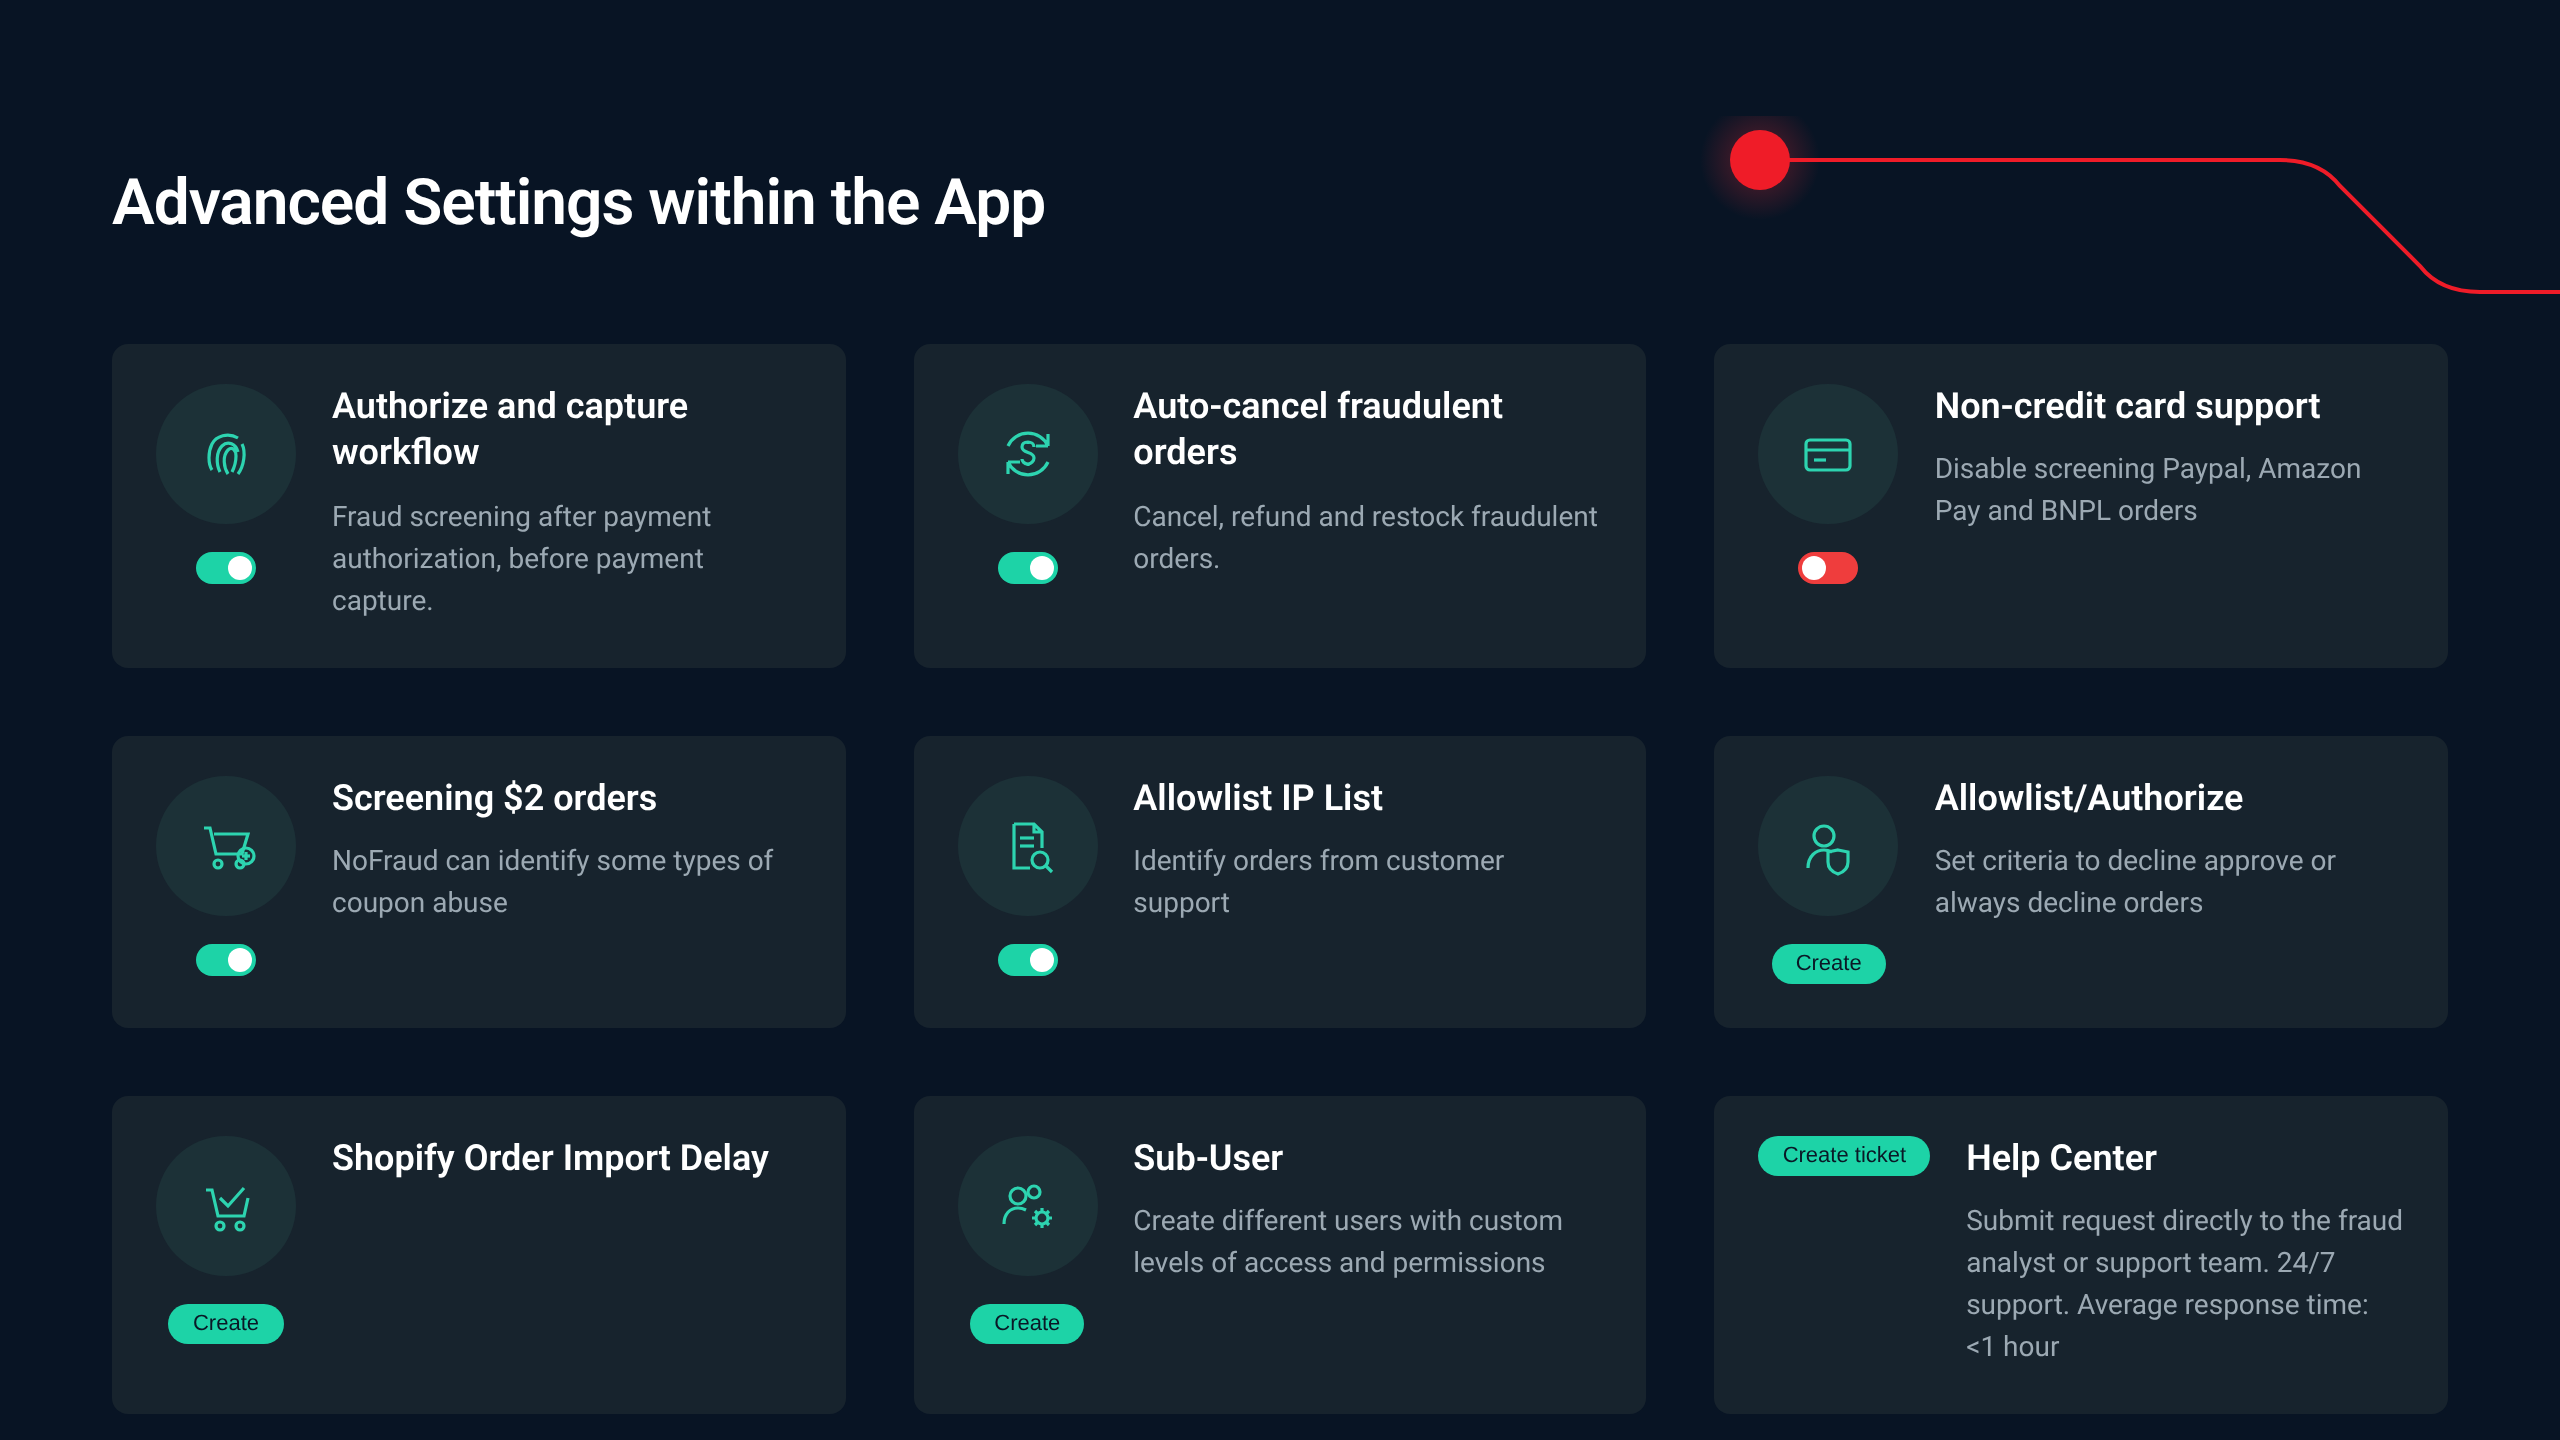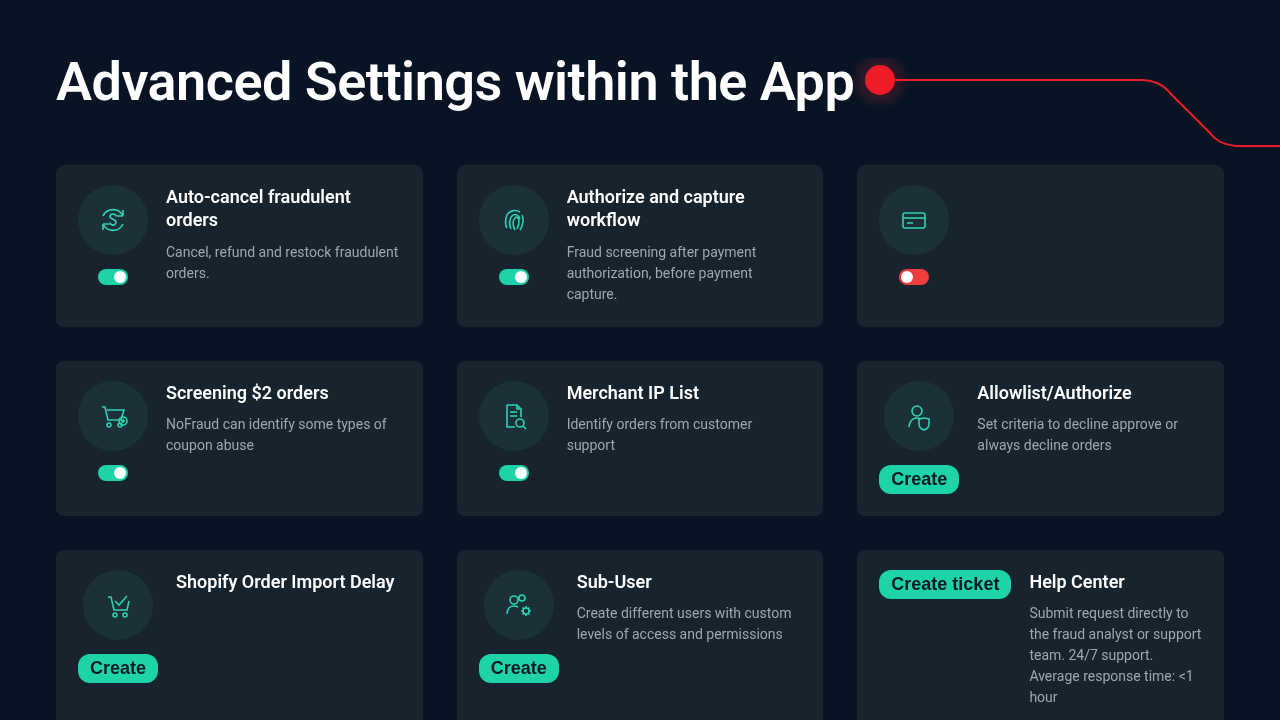--- a/index.html
+++ b/index.html
@@ -9,23 +9,24 @@
   background: #081424;
   color: #fff;
   font-family: -apple-system, BlinkMacSystemFont, "Segoe UI", Roboto, sans-serif;
   overflow: hidden;
   position: relative;
 }
 .header {
   padding: 50px 56px 26px 56px;
 }
 .page-title {
-  font-size: 54px;
+  font-size: 32px;
   font-weight: 600;
   letter-spacing: -0.5px;
+  margin-top: 32px;
 }
 .red-line {
   position: absolute;
   top: 58px;
   right: 0;
   width: 430px;
   height: 90px;
   pointer-events: none;
 }
 .grid {
@@ -87,22 +88,22 @@
   height: 12px;
   border-radius: 50%;
   background: #fff;
   top: 2px;
 }
 .toggle.on::after { right: 2px; }
 .toggle.off::after { left: 2px; }
 .btn {
   background: #1dd3a7;
   color: #0a1826;
-  font-size: 18px;
-  font-weight: 700;
+  font-size: 11px;
+  font-weight: 400;
   padding: 4px 12px;
   border-radius: 12px;
   border: none;
   cursor: pointer;
   white-space: nowrap;
 }
 </style>
 </head>
 <body>
 
@@ -121,57 +122,61 @@
 <div class="header">
   <h1 class="page-title">Advanced Settings within the App</h1>
 </div>
 
 <div class="grid">
 
   <div class="card">
     <div class="card-left">
       <div class="icon-circle">
         <svg width="34" height="34" viewBox="0 0 34 34">
+            <path d="M10 25 C8 22 8 16 10 12 C12 8 18 6 23 9 M25 12 C27 16 26 23 23 27 M14 26 C12 22 12 16 15 13 C18 10 22 12 23 16 M18 27 C16 24 15 18 18 15 C20 13 22 15 22 18 C22 21 21 24 20 26"></path>
+          </svg>
+      </div>
+      <div class="toggle on"></div>
+    </div>
+    <div class="card-body">
+      <div class="card-title">Authorize and capture workflow</div>
+      <div class="card-desc">Fraud screening after payment authorization, before payment capture.</div>
+    </div>
+  </div>
+
+  <div class="card">
+    <div class="card-left">
+      <div class="icon-circle">
+        <svg width="34" height="34" viewBox="0 0 34 34">
             <path d="M7 13 A11 11 0 0 1 27 13 M27 13 L27 7 M27 13 L21 13 M27 21 A11 11 0 0 1 7 21 M7 21 L7 27 M7 21 L13 21"></path>
             <path d="M17 11 L17 12 M17 22 L17 23 M20 13.5 C20 12 18.5 11 17 11 C15 11 14 12 14 13.5 C14 17 20 15.5 20 19 C20 20.5 18.5 22 17 22 C15 22 14 20.5 14 19.5"></path>
           </svg>
       </div>
       <div class="toggle on"></div>
     </div>
     <div class="card-body">
       <div class="card-title">Auto-cancel fraudulent orders</div>
       <div class="card-desc">Cancel, refund and restock fraudulent orders.</div>
-    </div>
-  </div>
-
-  <div class="card">
-    <div class="card-left">
-      <div class="icon-circle">
-        <svg width="34" height="34" viewBox="0 0 34 34">
-            <path d="M10 25 C8 22 8 16 10 12 C12 8 18 6 23 9 M25 12 C27 16 26 23 23 27 M14 26 C12 22 12 16 15 13 C18 10 22 12 23 16 M18 27 C16 24 15 18 18 15 C20 13 22 15 22 18 C22 21 21 24 20 26"></path>
-          </svg>
-      </div>
-      <div class="toggle on"></div>
-    </div>
-    <div class="card-body">
-      <div class="card-title">Authorize and capture workflow</div>
-      <div class="card-desc">Fraud screening after payment authorization, before payment capture.</div>
     </div>
   </div>
 
   <div class="card">
     <div class="card-left">
       <div class="icon-circle">
         <svg width="34" height="34" viewBox="0 0 34 34">
             <rect x="6" y="10" width="22" height="15" rx="2"></rect>
             <line x1="6" y1="15" x2="28" y2="15"></line>
             <line x1="10" y1="20" x2="16" y2="20"></line>
           </svg>
       </div>
       <div class="toggle off"></div>
+    </div>
+    <div class="card-body">
+      <div class="card-title">Non-credit card support</div>
+      <div class="card-desc">Disable screening Paypal, Amazon Pay and BNPL orders</div>
     </div>
   </div>
 
   <div class="card">
     <div class="card-left">
       <div class="icon-circle">
         <svg width="34" height="34" viewBox="0 0 34 34">
             <path d="M6 8 L9 8 L12 21 L25 21 L28 11 L11 11"></path>
             <circle cx="13" cy="26" r="2"></circle>
             <circle cx="24" cy="26" r="2"></circle>
@@ -195,21 +200,21 @@
             <path d="M10 6 L20 6 L24 10 L24 18 M10 6 L10 28 L18 28 M20 6 L20 10 L24 10"></path>
             <line x1="13" y1="13" x2="20" y2="13"></line>
             <line x1="13" y1="17" x2="20" y2="17"></line>
             <circle cx="23" cy="24" r="4"></circle>
             <line x1="26" y1="27" x2="29" y2="30"></line>
           </svg>
       </div>
       <div class="toggle on"></div>
     </div>
     <div class="card-body">
-      <div class="card-title">Merchant IP List</div>
+      <div class="card-title">Allowlist IP List</div>
       <div class="card-desc">Identify orders from customer support</div>
     </div>
   </div>
 
   <div class="card">
     <div class="card-left">
       <div class="icon-circle">
         <svg width="34" height="34" viewBox="0 0 34 34">
             <circle cx="15" cy="12" r="5"></circle>
             <path d="M7 28 C7 22 11 19 15 19 C17 19 18 19.5 19 20"></path>

